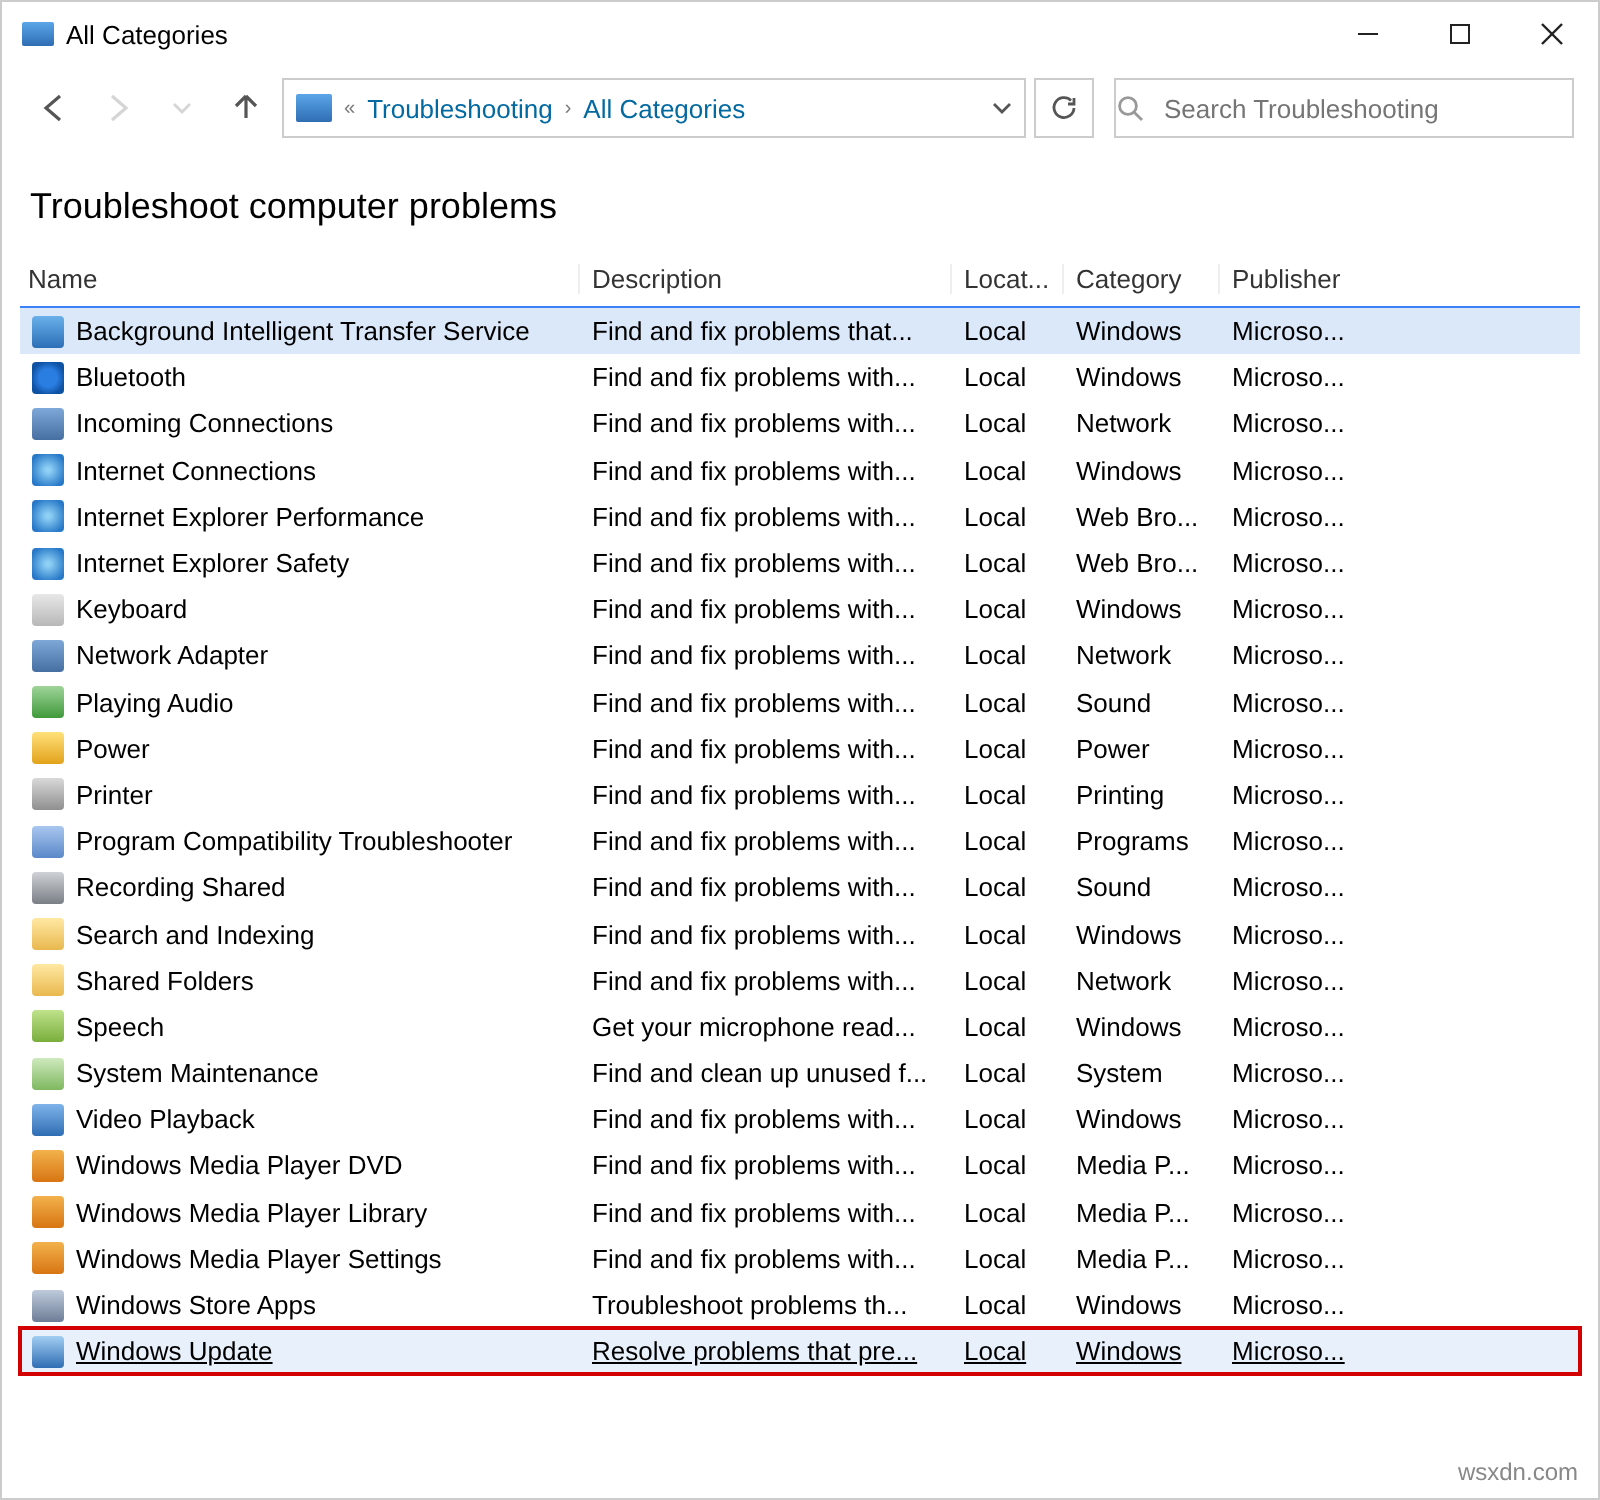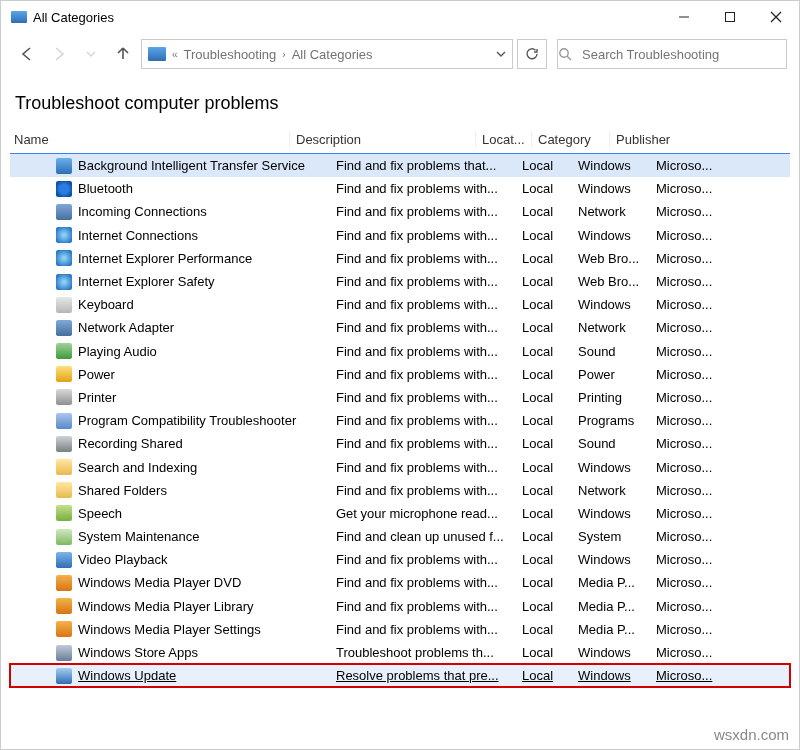--- a/index.html
+++ b/index.html
@@ -25,39 +25,39 @@
   .winbtn svg { overflow:visible; }
   
   .toolbar { height: 42px; display:flex; align-items:center; padding:0 12px; gap:4px; }
   .navbtn { width:28px; height:28px; display:flex; align-items:center; justify-content:center; color:#555; }
   .navbtn.disabled { color:#ccc; }
   .navbtn.up svg { transform: translateY(-1px); }
   .addrbar { flex:1; height:30px; border:1px solid #ccc; display:flex; align-items:center; padding:0 6px; gap:6px; }
   .addrbar .ai { width:18px; height:18px; display:inline-block; position:relative; }
   .addrbar .ai:before{content:"";position:absolute;width:18px;height:14px;top:2px;background:linear-gradient(#5aa6e8,#2f6db3);border-radius:1px;}
   .addrbar .chev { color:#7a7a7a; font-size:10px; }
-  .addrbar .crumb { color:#737373; }
+  .addrbar .crumb { color:#0369a1; }
   .addrbar .dd { margin-left:auto; color:#555; }
   .refresh { width:30px; height:30px; border:1px solid #ccc; display:flex; align-items:center; justify-content:center; }
   .search { width:230px; height:30px; border:1px solid #ccc; display:flex; align-items:center; padding:0 0; gap:8px; color:#888; margin-left:6px;}
   .search input { border:none; outline:none; flex:1; font:inherit; color:#888; background:transparent;}
   
   .heading { padding: 18px 14px 12px; font-size:18px; color:#000000; }
   
   .table { width: calc(100% - 18px); margin:0 9px; }
   .thead, .trow { display:flex; align-items:center; }
   .thead { height:28px; font-size:13px; color:#333; border-bottom:1px solid #3b82f6;}
   .th { padding:0 6px; border-right:1px solid #eee; overflow:hidden; text-overflow:ellipsis; white-space:nowrap; }
   .th:last-child { border-right:none; }
   .col-name { width: 280px; display:flex; align-items:center; gap:6px; padding-left:4px;}
   .col-desc { width: 186px; }
   .col-loc  { width: 56px; }
   .col-cat  { width: 78px; }
   .col-pub  { width: 74px; }
-  .trow { height:23.2px; font-size:13px;padding-left:40px; }
+  .trow { height:23.2px; font-size:13px; }
   .td { padding:0 6px; overflow:hidden; text-overflow:ellipsis; white-space:nowrap; }
   .trow.selected { background:#dbe8fa; }
   .trow.highlighted { background:#e8f0fb; outline:2px solid #d20000; outline-offset:-1px; }
   .trow.highlighted .td span { text-decoration: underline; }
   .cellicon { width:16px; height:16px; flex:0 0 16px; display:inline-block; position:relative; }
   .cellicon:before{content:"";position:absolute;inset:0;border-radius:2px;}
   .ic-blue:before{background:linear-gradient(#6ab0ea,#2c6fb7);}
   .ic-bt:before{background:radial-gradient(circle,#2a7de1 40%,#0d52a3 75%);}
   .ic-globe:before{background:radial-gradient(circle,#8ed0f5 10%,#2879c8 80%);}
   .ic-kb:before{background:linear-gradient(#e7e7e7,#b7b7b7);}
@@ -67,21 +67,21 @@
   .ic-print:before{background:linear-gradient(#d9d9d9,#8f8f8f);}
   .ic-app:before{background:linear-gradient(#a9c7ef,#5a88c8);}
   .ic-mic:before{background:linear-gradient(#cfd2d6,#7a7f86);}
   .ic-folder:before{background:linear-gradient(#ffe8a3,#e9b84e);}
   .ic-speech:before{background:linear-gradient(#bfe28b,#7aae3c);}
   .ic-maint:before{background:linear-gradient(#cfe9be,#7fb85f);}
   .ic-video:before{background:linear-gradient(#7fb4ea,#2f6db3);}
   .ic-wmp:before{background:linear-gradient(#f3b24c,#d77512);}
   .ic-store:before{background:linear-gradient(#bfcbdc,#6d7d96);}
   .ic-wu:before{background:linear-gradient(#a2cef2,#2f6db3);}
-  .watermark { position:absolute; right:10px; bottom:6px; font-size:15px; color:#888;}
+  .watermark { position:absolute; right:10px; bottom:6px; font-size:12px; color:#888;}
 </style>
 </head>
 <body>
 
 <div class="window">
 
   <div class="titlebar">
     <span class="ticon"></span>
     <span class="title">All Categories</span>
     <span class="spacer"></span>

